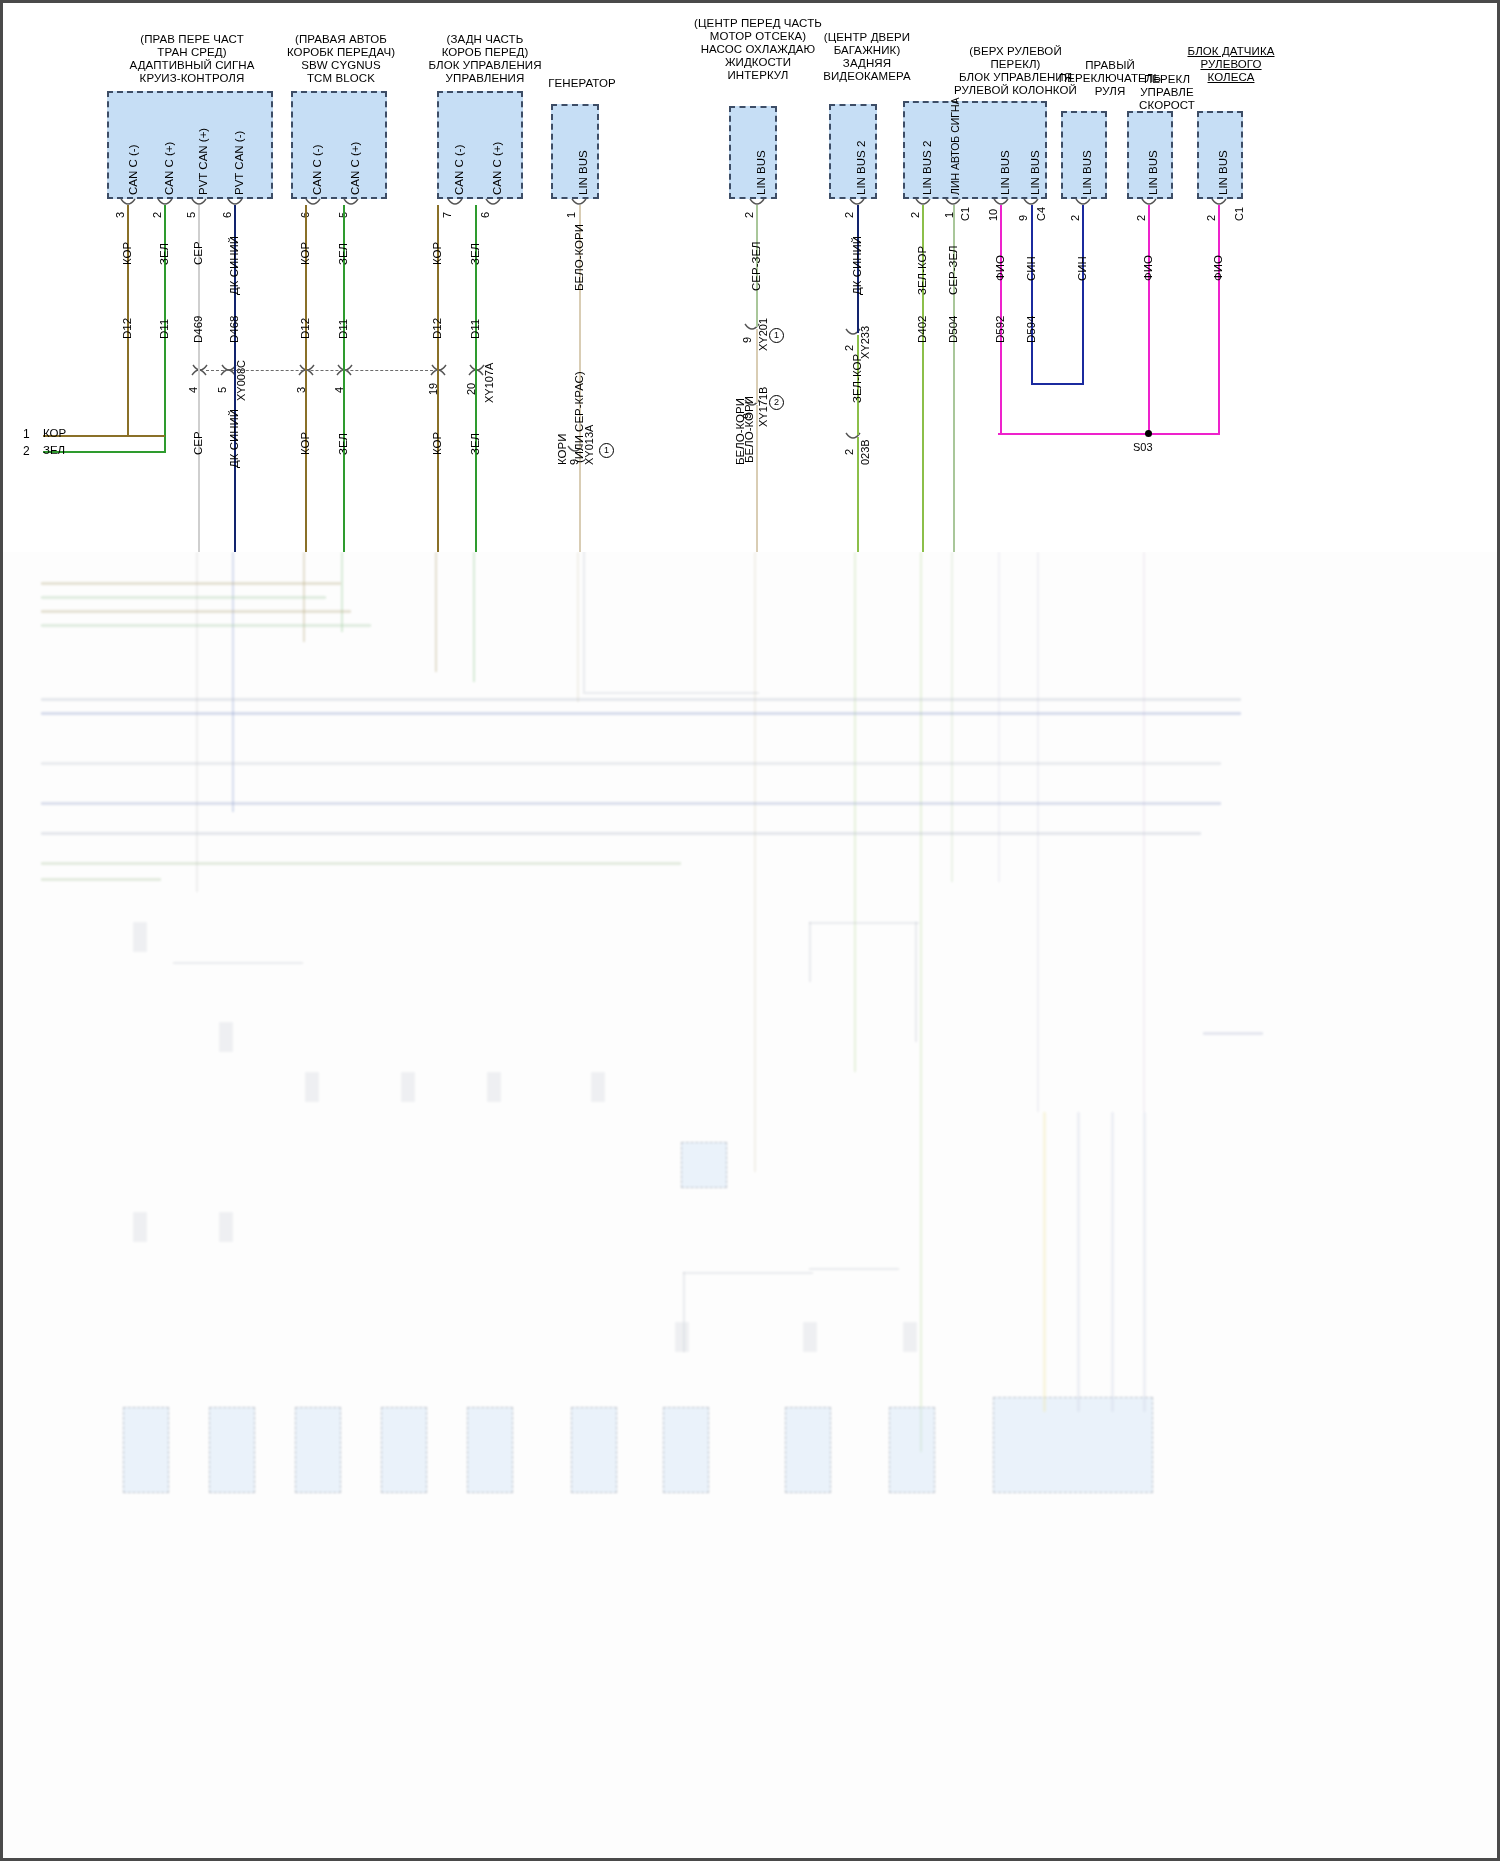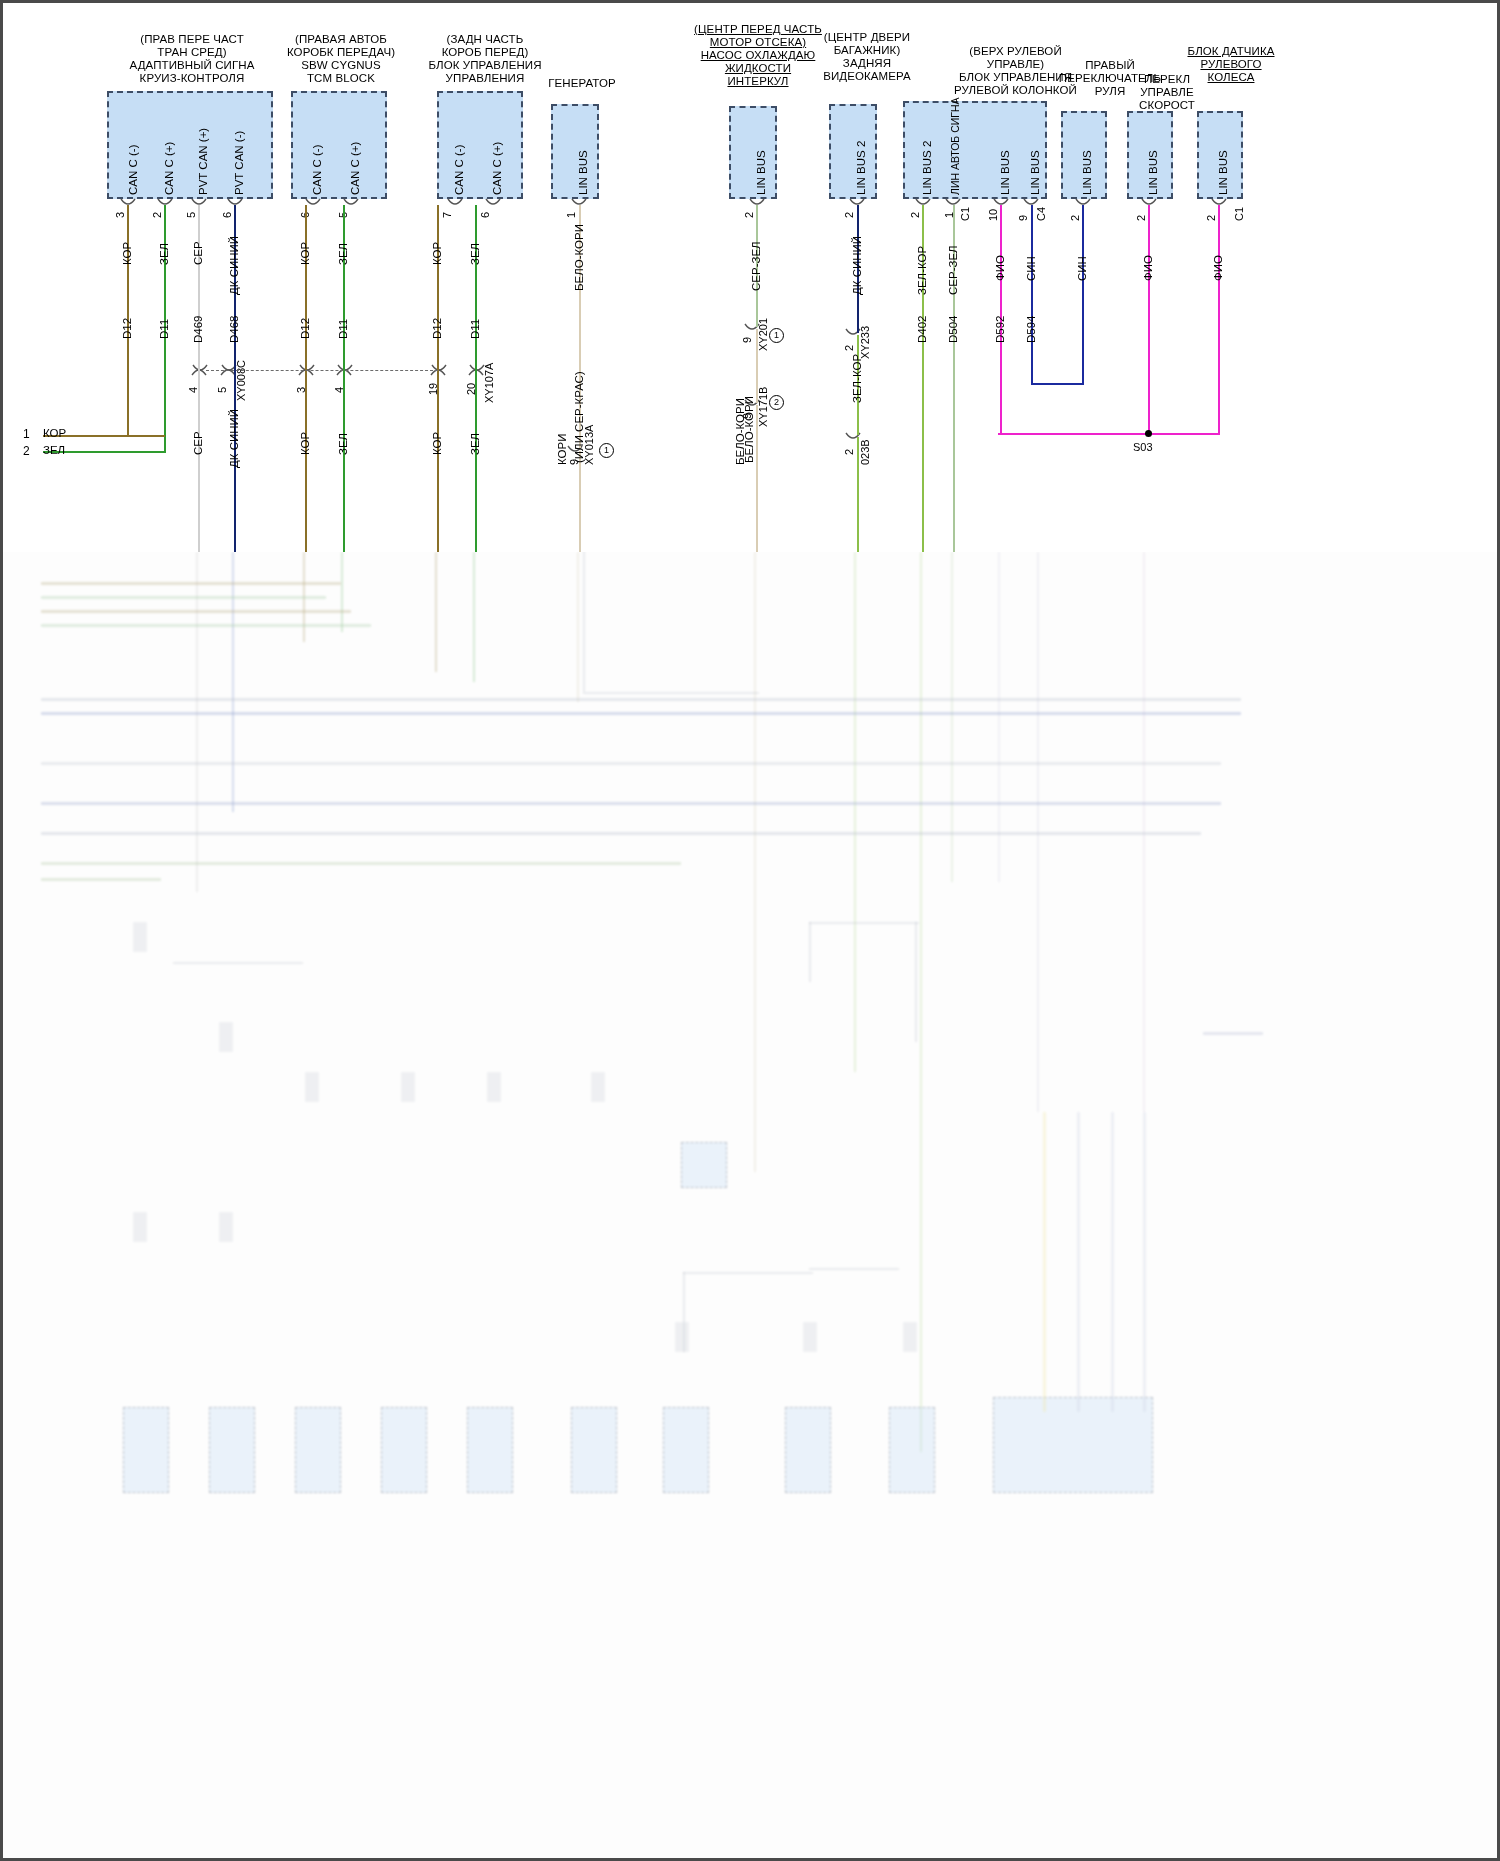--- a/index.html
+++ b/index.html
@@ -57,36 +57,36 @@
     </div>
     <div class="blkcap" style="left:412px;top:30px;width:140px;">
       <div>(ЗАДН ЧАСТЬ</div>
       <div>КОРОБ ПЕРЕД)</div>
       <div>БЛОК УПРАВЛЕНИЯ</div>
       <div>УПРАВЛЕНИЯ</div>
     </div>
     <div class="blkcap" style="left:524px;top:74px;width:110px;">
       <div>ГЕНЕРАТОР</div>
     </div>
-    <div class="blkcap" style="left:670px;top:20px;width:170px;text-decoration:underline;">
+    <div class="blkcap" style="left:670px;top:14px;width:170px;">
       <div>(ЦЕНТР ПЕРЕД ЧАСТЬ</div>
       <div>МОТОР ОТСЕКА)</div>
       <div>НАСОС ОХЛАЖДАЮ</div>
       <div>ЖИДКОСТИ</div>
       <div>ИНТЕРКУЛ</div>
     </div>
     <div class="blkcap" style="left:808px;top:28px;width:112px;">
       <div>(ЦЕНТР ДВЕРИ</div>
       <div>БАГАЖНИК)</div>
       <div>ЗАДНЯЯ</div>
       <div>ВИДЕОКАМЕРА</div>
     </div>
     <div class="blkcap" style="left:910px;top:42px;width:205px;">
       <div>(ВЕРХ РУЛЕВОЙ</div>
-      <div>УПРАВЛЕ)</div>
+      <div>ПЕРЕКЛ)</div>
       <div>БЛОК УПРАВЛЕНИЯ</div>
       <div>РУЛЕВОЙ КОЛОНКОЙ</div>
     </div>
     <div class="blkcap" style="left:1046px;top:56px;width:122px;">
       <div>ПРАВЫЙ</div>
       <div>ПЕРЕКЛЮЧАТЕЛЬ</div>
       <div>РУЛЯ</div>
     </div>
     <div class="blkcap" style="left:1118px;top:70px;width:92px;">
       <div>ПЕРЕКЛ</div>

